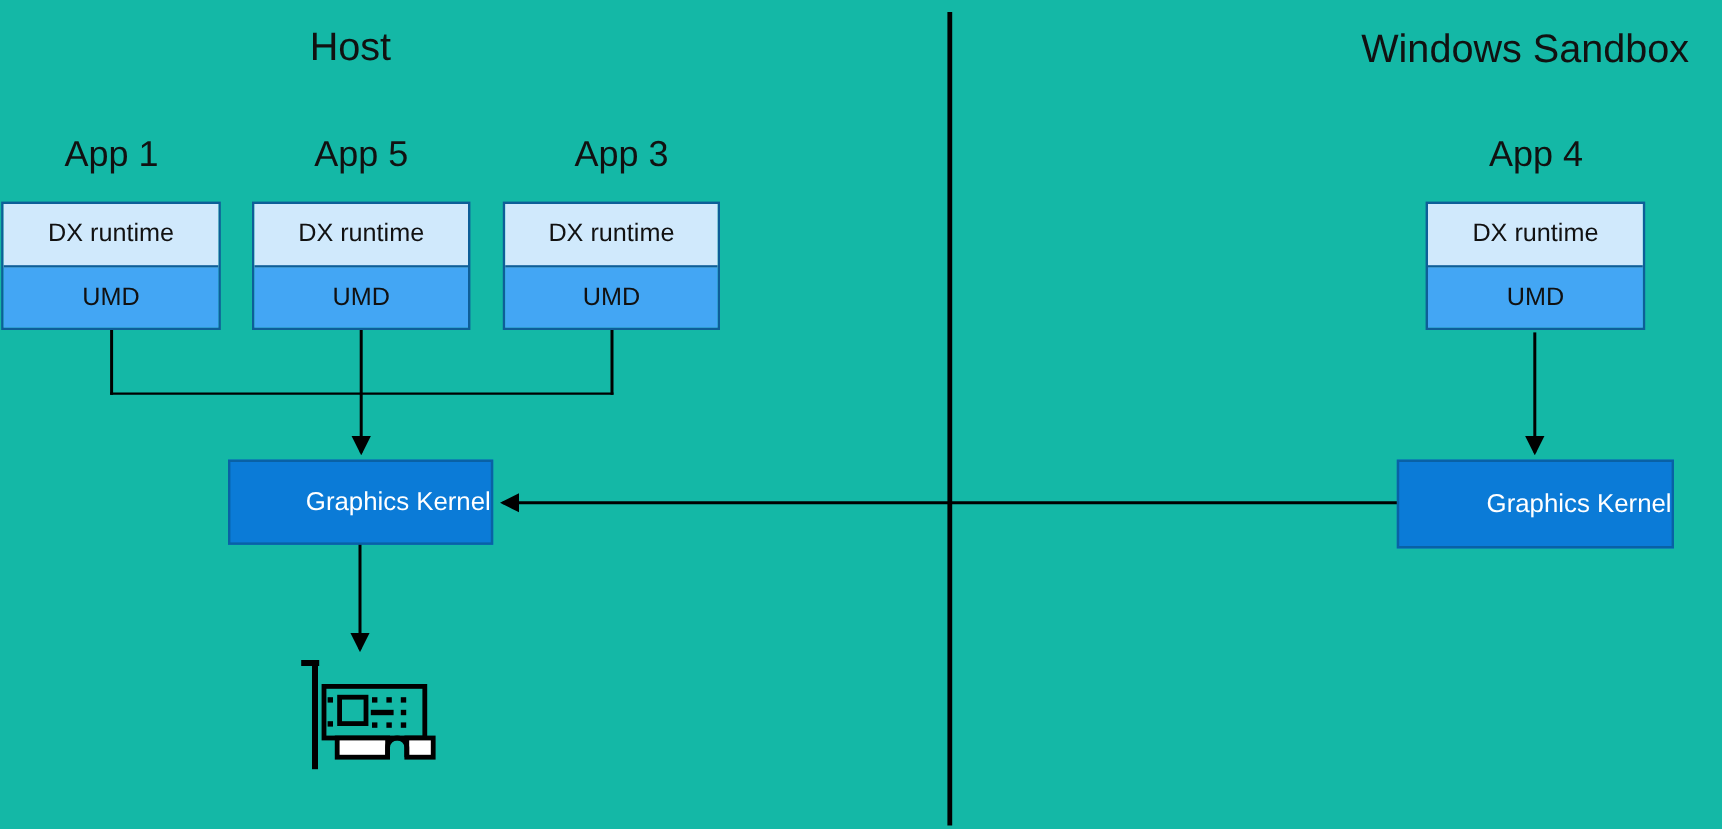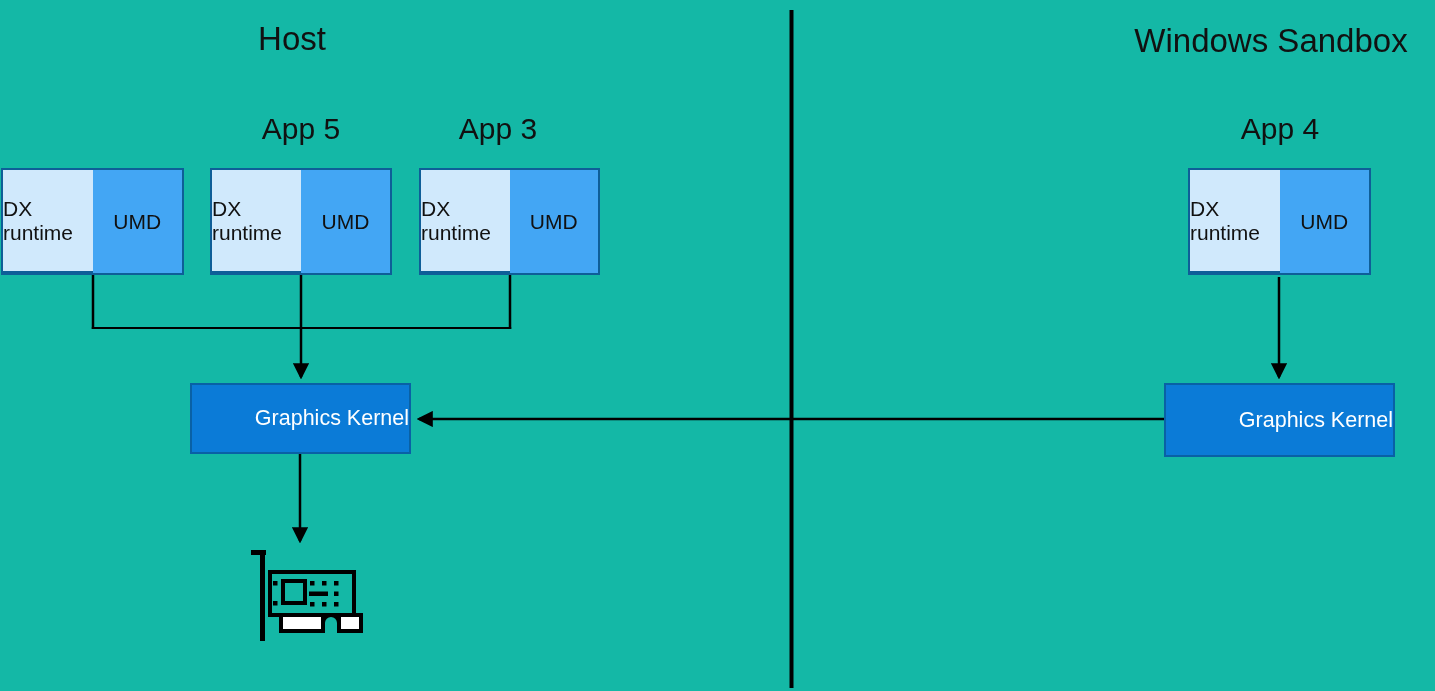--- a/index.html
+++ b/index.html
@@ -31,21 +31,21 @@
   }
   .app-title{
     font-size:30px;
     text-align:center;
     color:var(--text);
     white-space:nowrap;
   }
   .app-box{
     border:2.5px solid var(--box_border);
     box-sizing:border-box;
-    display:flex;flex-direction:row;
+    display:flex;flex-direction:column;
   }
   .app-box .dx{
     background:var(--dx_fill);
     border-bottom:2.5px solid var(--box_border);
     flex:1;display:flex;align-items:center;justify-content:center;
     font-size:21px;
   }
   .app-box .umd{
     background:var(--umd_fill);
     flex:1;display:flex;align-items:center;justify-content:center;
@@ -63,22 +63,23 @@
   svg.overlay{position:absolute;left:0;top:0;pointer-events:none;}
 </style>
 </head>
 <body>
 
 <div class="canvas">
 
   <div class="abs panel-title" style="left:192px;top:20px;width:200px;">Host</div>
   <div class="abs panel-title" style="left:1071px;top:22px;width:400px;">Windows Sandbox</div>
 
+  <div class="abs app-title" style="left:3px;top:112px;width:180px;">App 1</div>
   <div class="abs app-title" style="left:211px;top:112px;width:180px;">App 5</div>
-  <div class="abs app-title" style="left:408px;top:112px;width:180px;">App 3</div>
+  <div class="abs app-title" style="left:428px;top:112px;width:180px;">App 3</div>
   <div class="abs app-title" style="left:1190px;top:112px;width:180px;">App 4</div>
 
   <div class="abs app-box" style="left:1px;top:168px;width:183px;height:107px;">
     <div class="dx">DX runtime</div>
     <div class="umd">UMD</div>
   </div>
   <div class="abs app-box" style="left:210px;top:168px;width:182px;height:107px;">
     <div class="dx">DX runtime</div>
     <div class="umd">UMD</div>
   </div>

